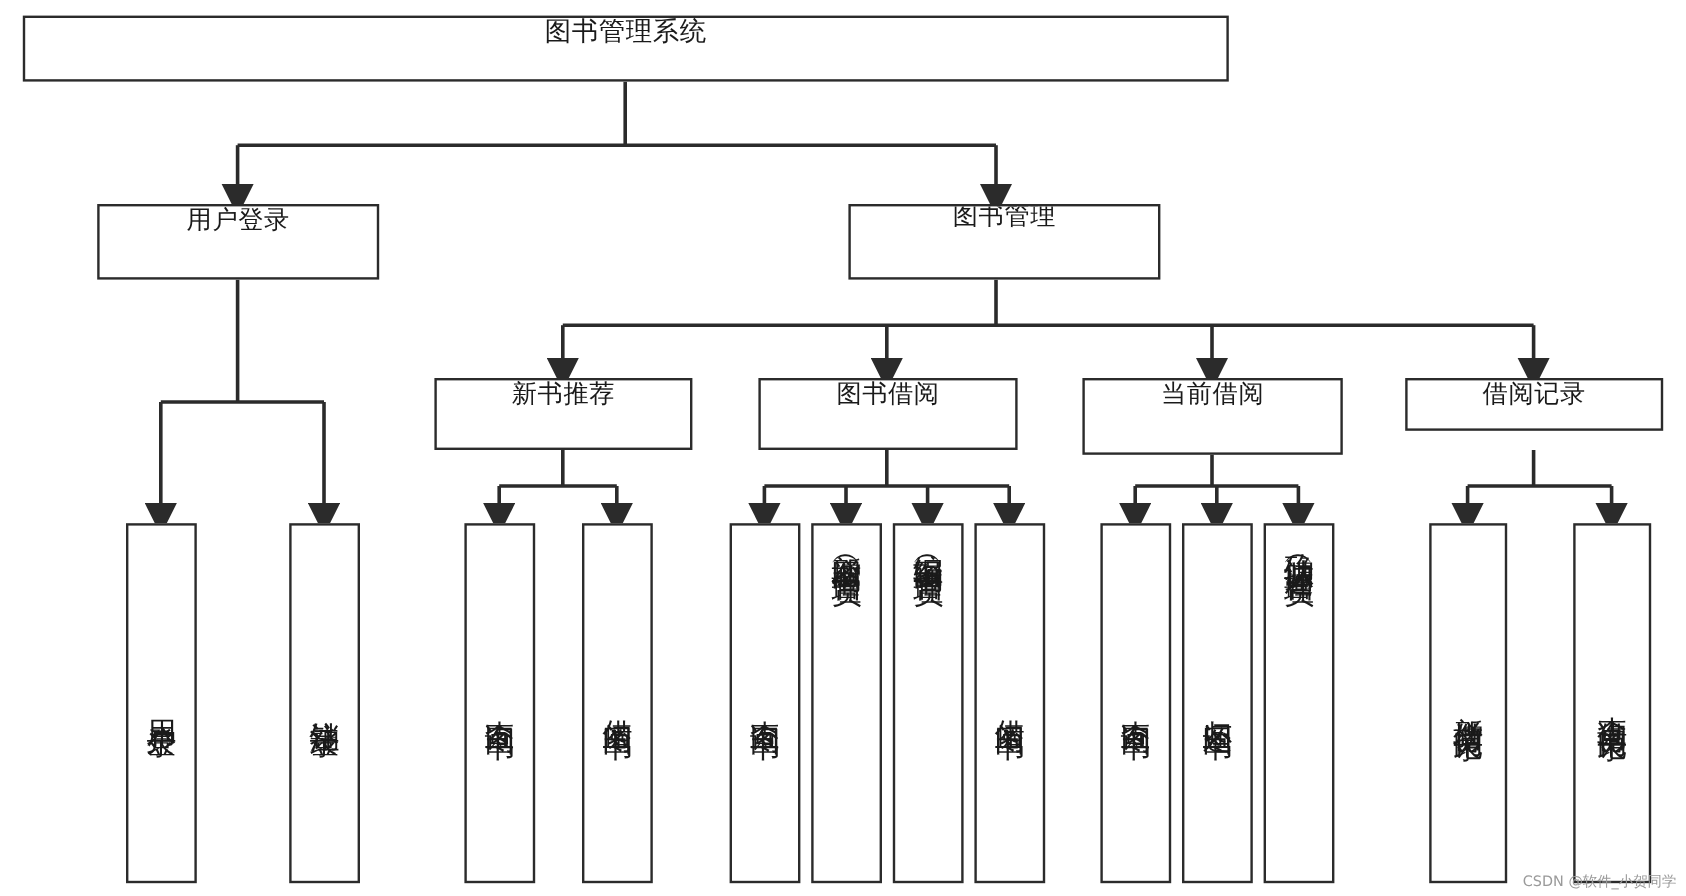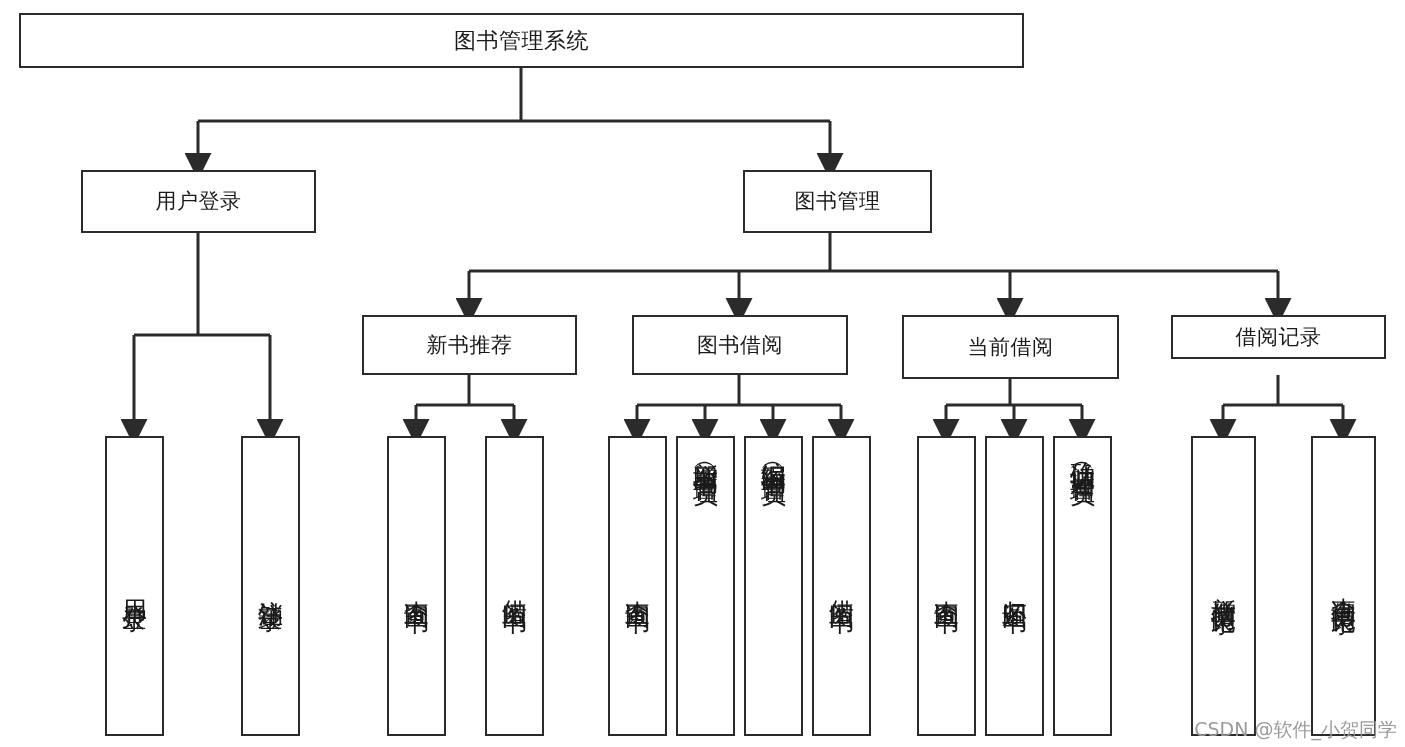--- a/index.html
+++ b/index.html
@@ -26,21 +26,21 @@
     height: 747px;
     pointer-events: none;
   }
   .node {
     position: absolute;
     box-sizing: border-box;
     border: 2px solid #2b2b2b;
     background: #ffffff;
     color: #1a1a1a;
     display: flex;
-    align-items: center;
+    align-items: flex-start;
     justify-content: center;
     overflow: hidden;
   }
   .node .label {
     display: block;
     text-align: center;
     line-height: 1.08;
     white-space: nowrap;
   }
   
@@ -64,21 +64,21 @@
     text-orientation: upright;
     font-size: 25px;
     line-height: 1;
     letter-spacing: 3px;
     white-space: nowrap;
   }
   #watermark {
     position: absolute;
     right: 8px;
     bottom: 4px;
-    font-size: 19px;
+    font-size: 12px;
     color: #9a9a9a;
     white-space: nowrap;
     font-family: "DejaVu Sans", "Liberation Sans", sans-serif;
   }
 </style>
 </head>
 <body>
 
 <div id="canvas">
 
@@ -132,21 +132,21 @@
     </g>
   </svg>
 
   <div class="node h root" style="left:19px; top:13px; width:1005px; height:55px;">
     <span class="label">图书管理系统</span>
   </div>
 
   <div class="node h" style="left:81px; top:170px; width:235px; height:63px;">
     <span class="label">用户登录</span>
   </div>
-  <div class="node h" style="left:743px; top:170px; width:189px; height:63px;">
+  <div class="node h" style="left:707px; top:170px; width:260px; height:63px;font-family:Liberation Mono, monospace;">
     <span class="label">图书管理</span>
   </div>
 
   <div class="node h" style="left:362px; top:315px; width:215px; height:60px;">
     <span class="label">新书推荐</span>
   </div>
   <div class="node h" style="left:632px; top:315px; width:216px; height:60px;">
     <span class="label">图书借阅</span>
   </div>
   <div class="node h" style="left:902px; top:315px; width:217px; height:64px;">

